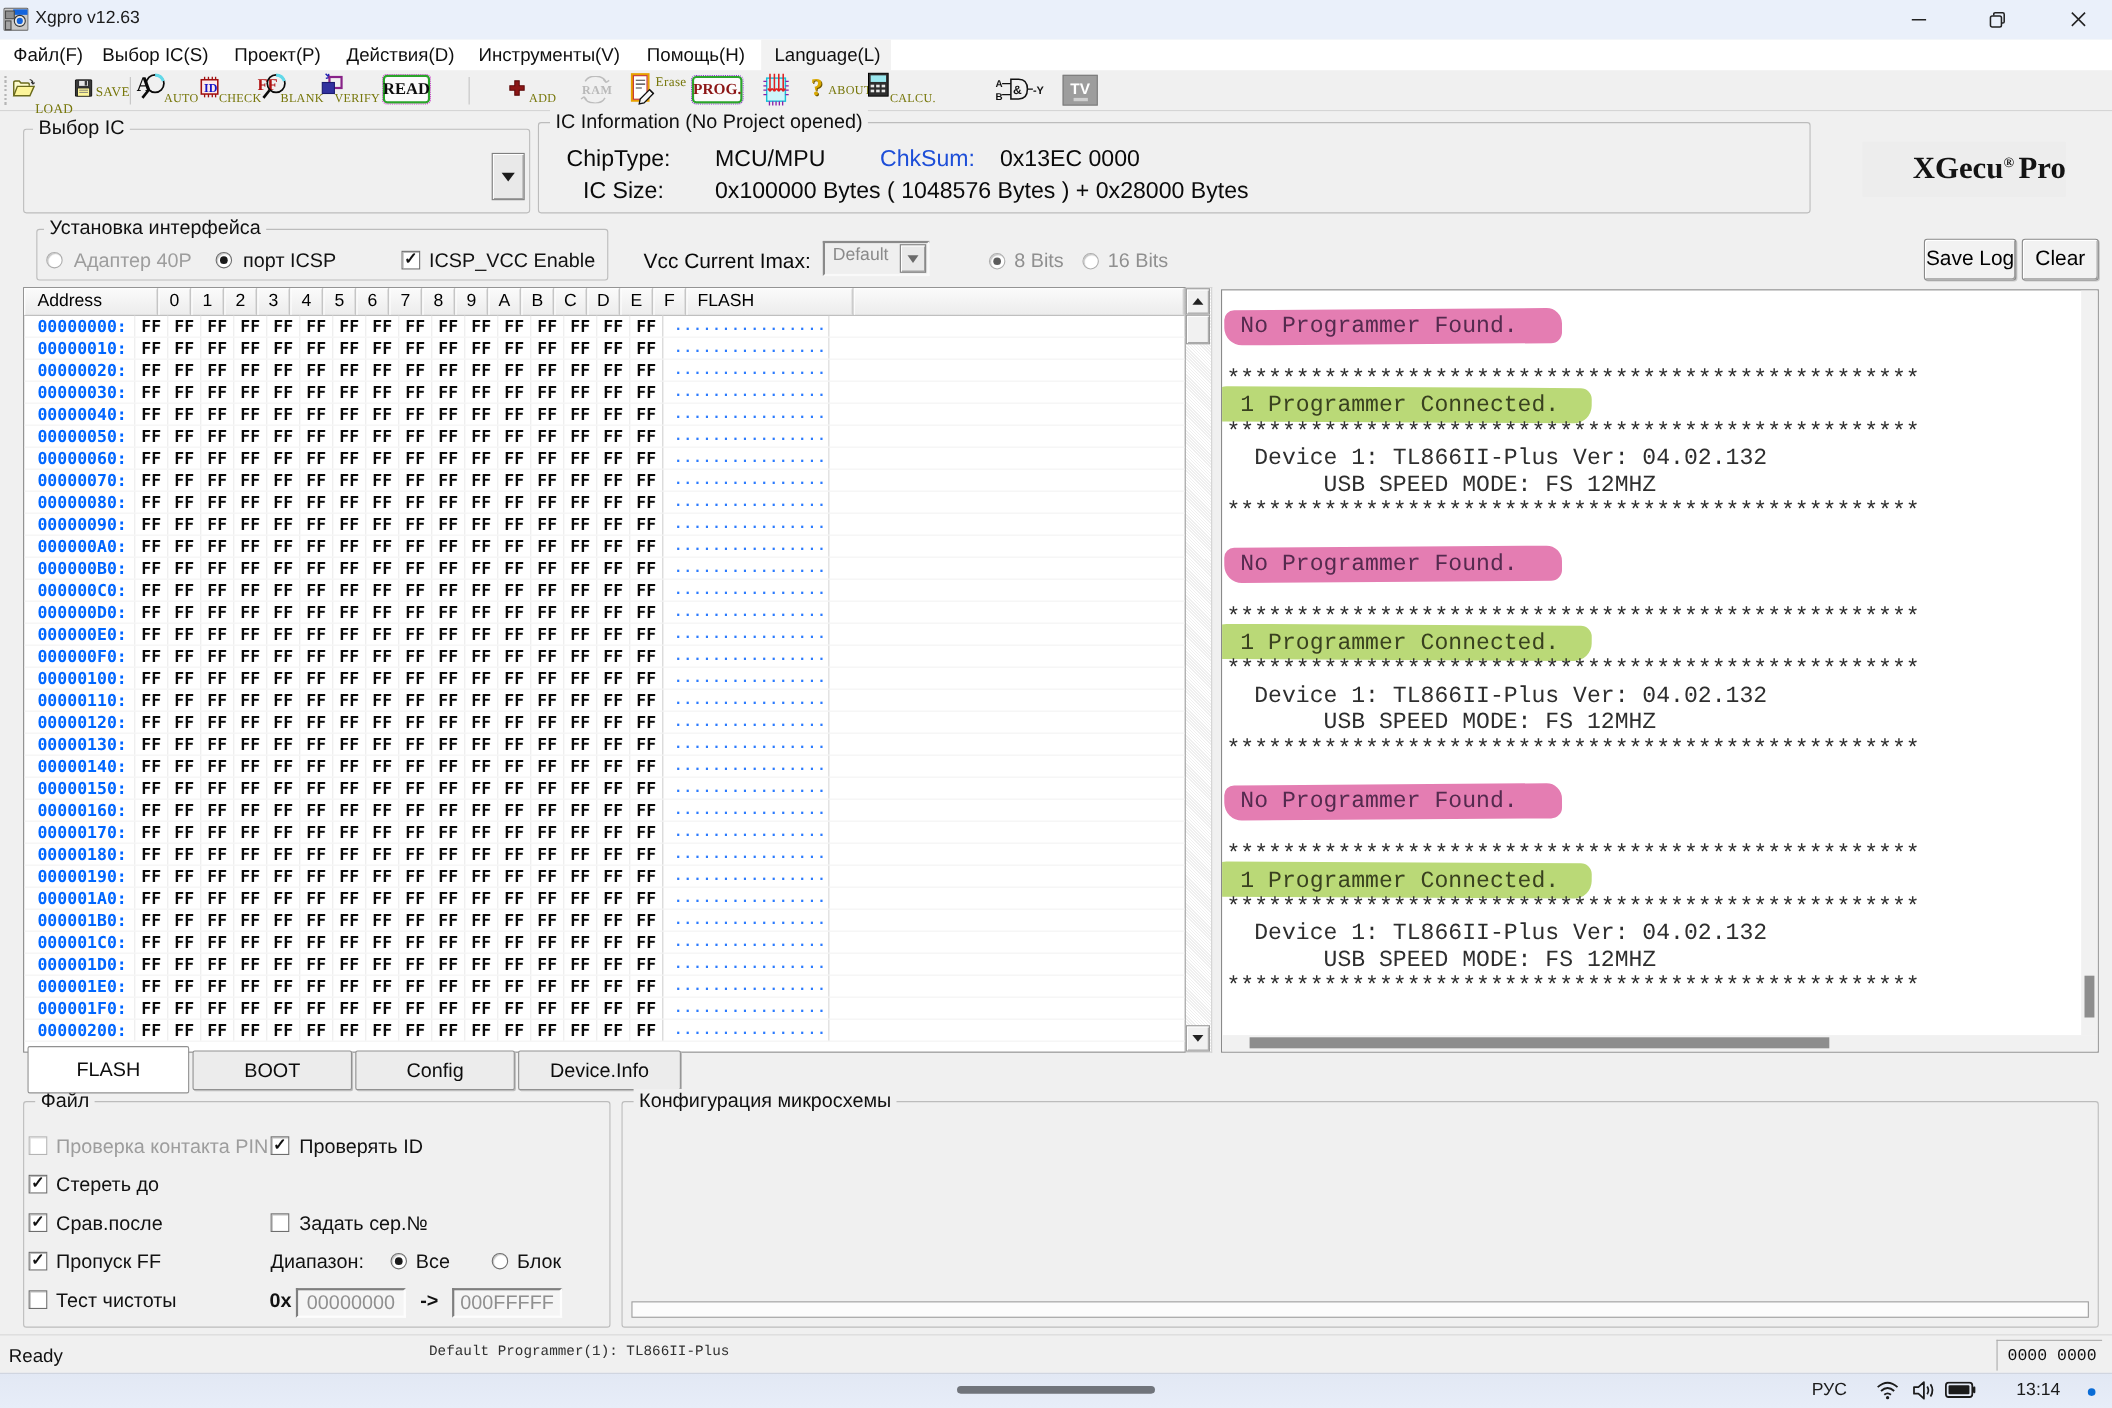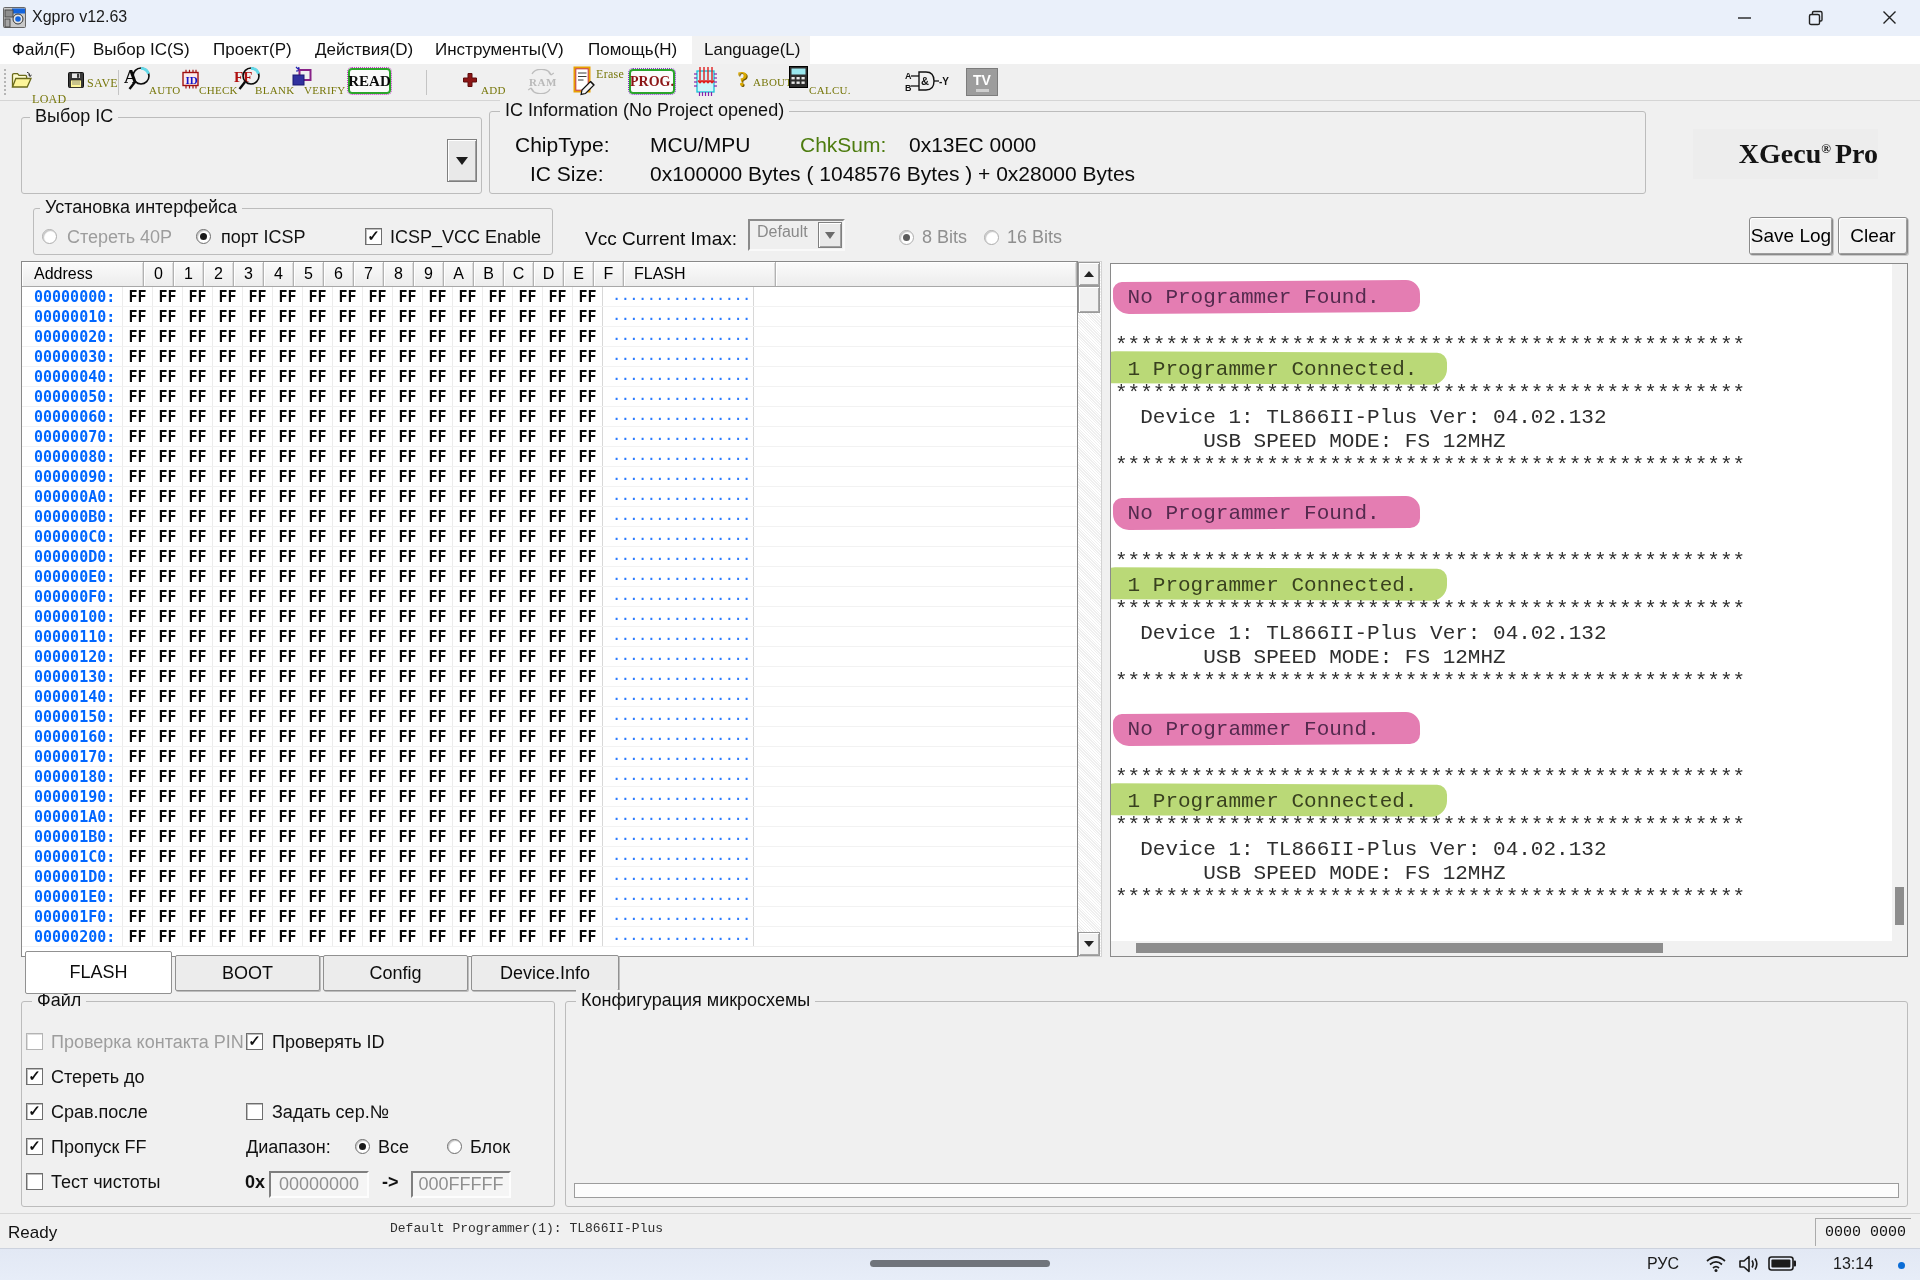--- a/index.html
+++ b/index.html
@@ -328,35 +328,35 @@
     <span class="grouplabel" style="left:8px;">Выбор IC</span>
   </div>
   <div class="drop-btn" style="left:447px; top:139px; width:30px; height:43px;">
     <div class="drop-tri"></div>
   </div>
 
   <div class="groupbox" style="left:489px; top:111px; width:1157px; height:83px;">
     <span class="grouplabel" style="left:10px;">IC Information (No Project opened)</span>
     <div style="position:absolute; left:25px; top:21px; font-size:21px; color:#0a0a0a;">ChipType:</div>
     <div style="position:absolute; left:160px; top:21px; font-size:21px; color:#0a0a0a;">MCU/MPU</div>
-    <div style="position:absolute; left:310px; top:21px; font-size:21px; color:#4d7c0f;">ChkSum:</div>
+    <div style="position:absolute; left:310px; top:21px; font-size:21px; color:#1d4ed8;">ChkSum:</div>
     <div style="position:absolute; left:419px; top:21px; font-size:21px; color:#0a0a0a;">0x13EC 0000</div>
     <div style="position:absolute; left:40px; top:50px; font-size:21px; color:#0a0a0a;">IC Size:</div>
     <div style="position:absolute; left:160px; top:50px; font-size:21px; color:#0a0a0a;">0x100000 Bytes ( 1048576 Bytes ) + 0x28000 Bytes</div>
   </div>
 
   <div style="position:absolute; left:1693px; top:129px; width:185px; height:50px; background:#ededed; display:flex; align-items:center; justify-content:flex-end;">
     <span style="font-family:'Liberation Serif',serif; font-weight:bold; font-size:28px; color:#141414;"><span>XGecu</span><sup style="font-size:13px;">®</sup><span style="margin-left:4px;">Pro</span></span>
   </div>
 
   <div class="groupbox" style="left:33px; top:208px; width:520px; height:47px;">
     <span class="grouplabel" style="left:6px;">Установка интерфейса</span>
   </div>
   <div class="radio disabled" style="left:42px; top:229px;"></div>
-  <span class="ctl-label disabled" style="left:67px; top:227px;">Стереть 40P</span>
+  <span class="ctl-label disabled" style="left:67px; top:227px;">Адаптер 40P</span>
   <div class="radio" style="left:196px; top:229px;">
       <div class="dot"></div>
     </div>
   <span class="ctl-label" style="left:221px; top:227px;">порт ICSP</span>
   <div class="chk" style="left:365px; top:228px;">
       <span class="mark">✓</span>
     </div>
   <span class="ctl-label" style="left:390px; top:227px;">ICSP_VCC Enable</span>
 
   <span style="position:absolute; left:585px; top:228px; font-size:19px; color:#0a0a0a;">Vcc Current Imax:</span>

